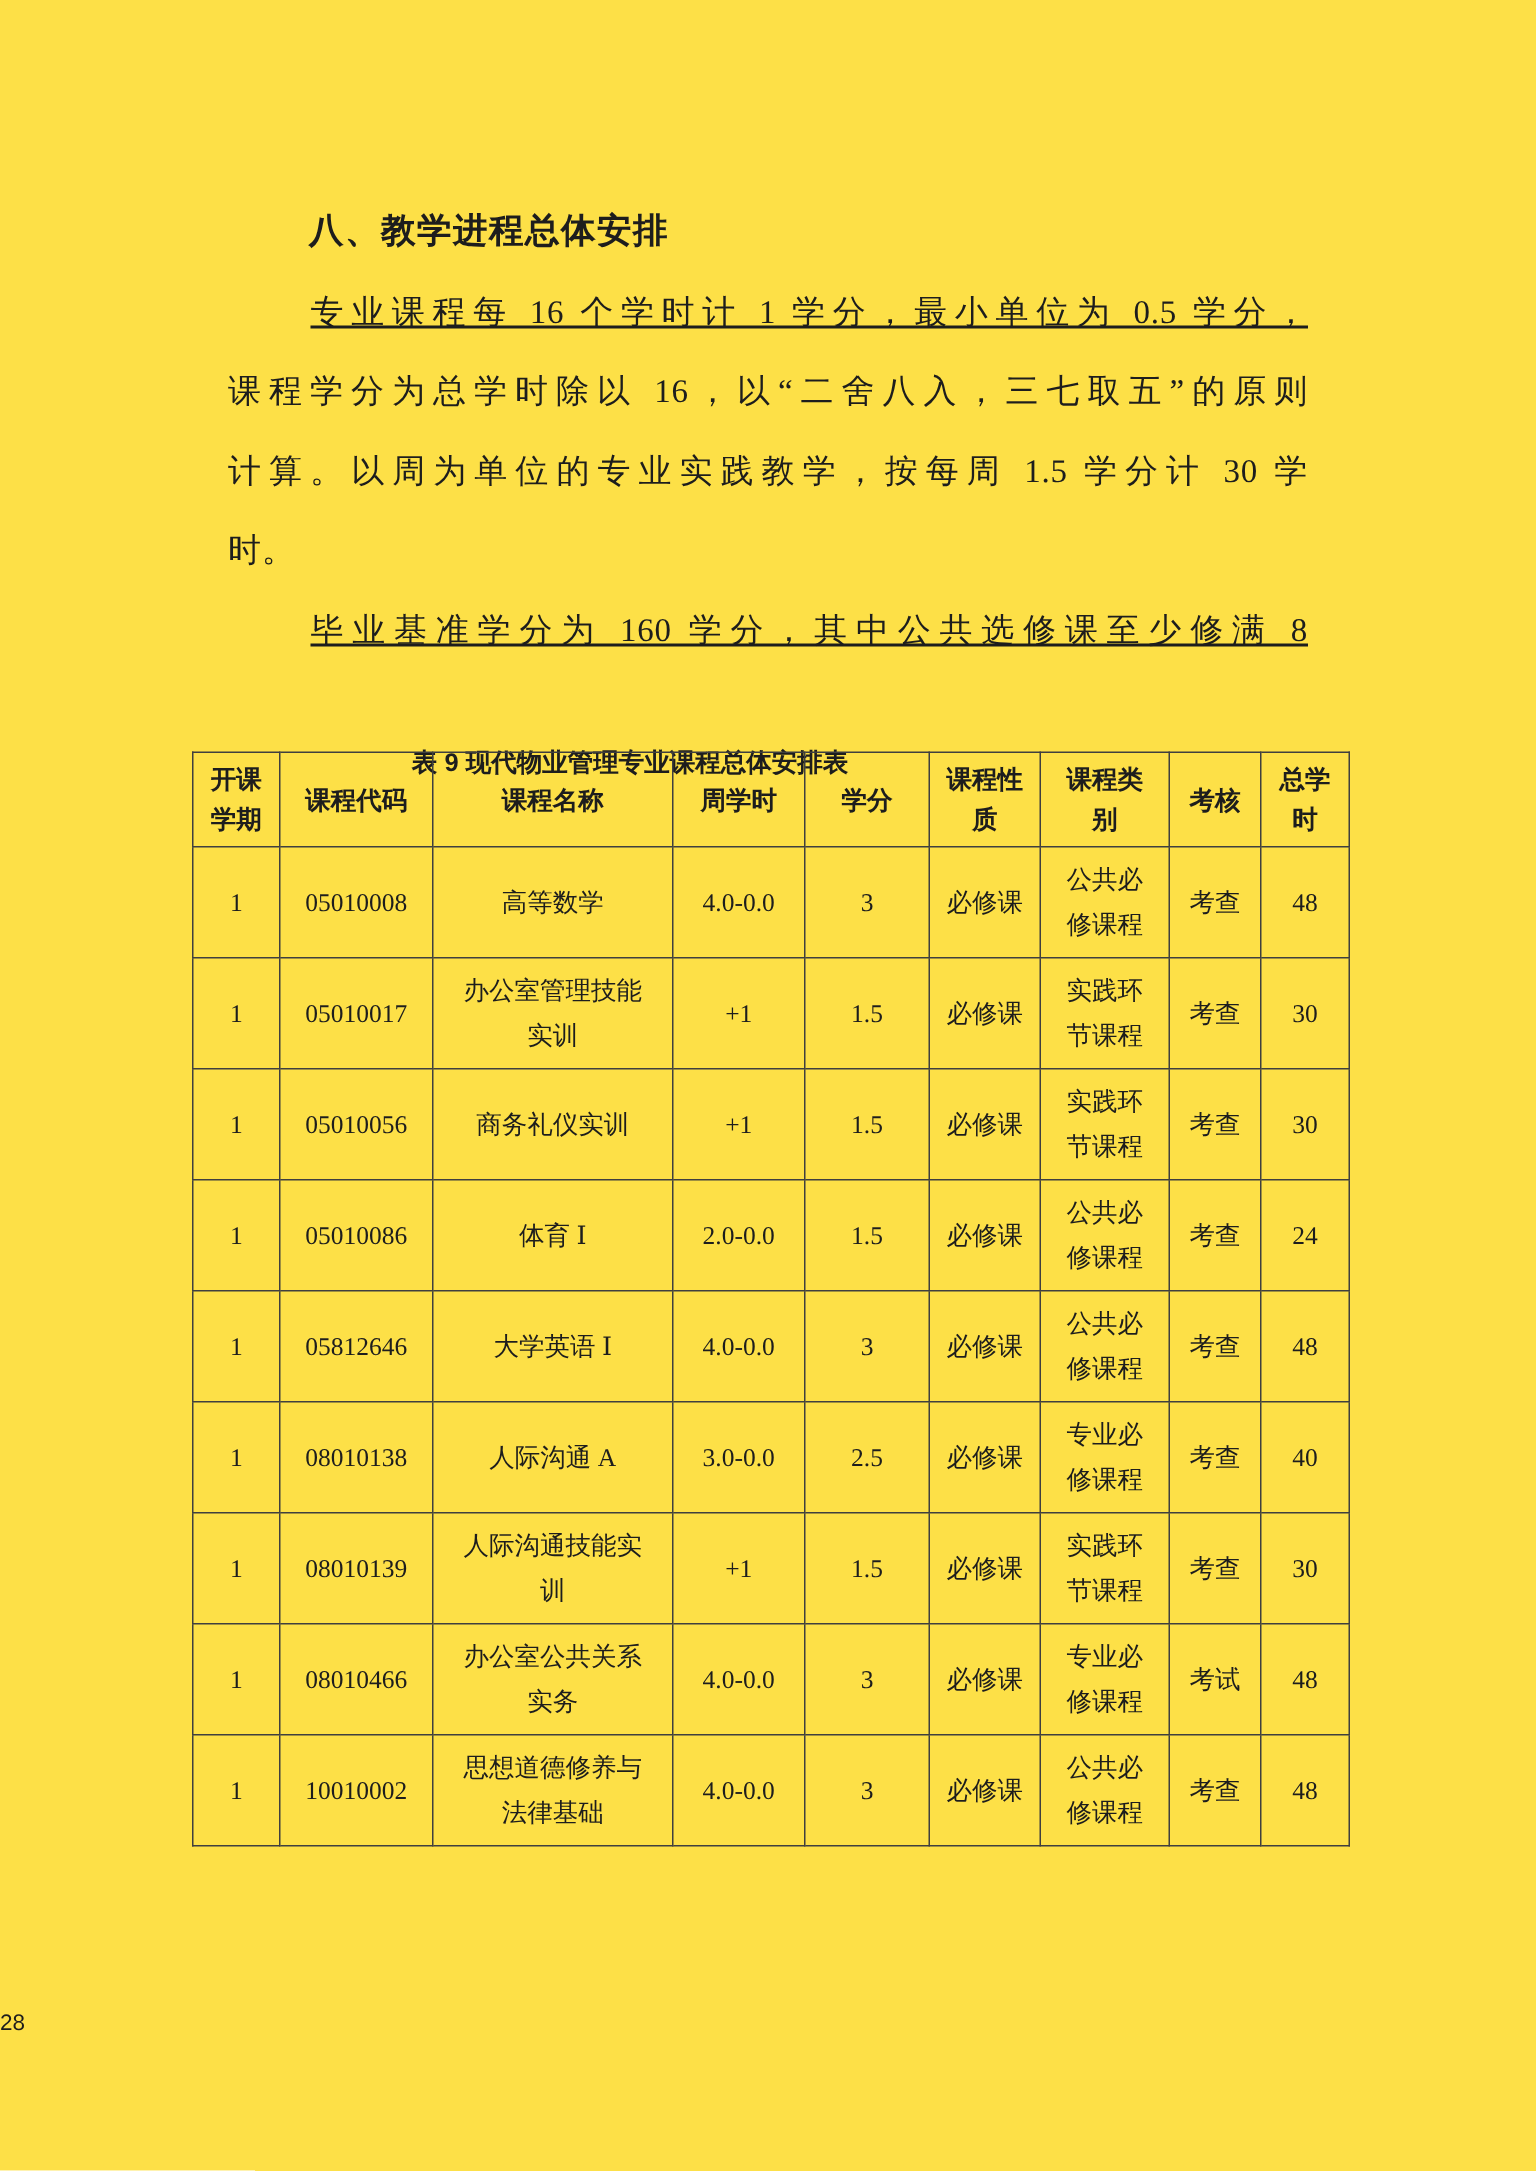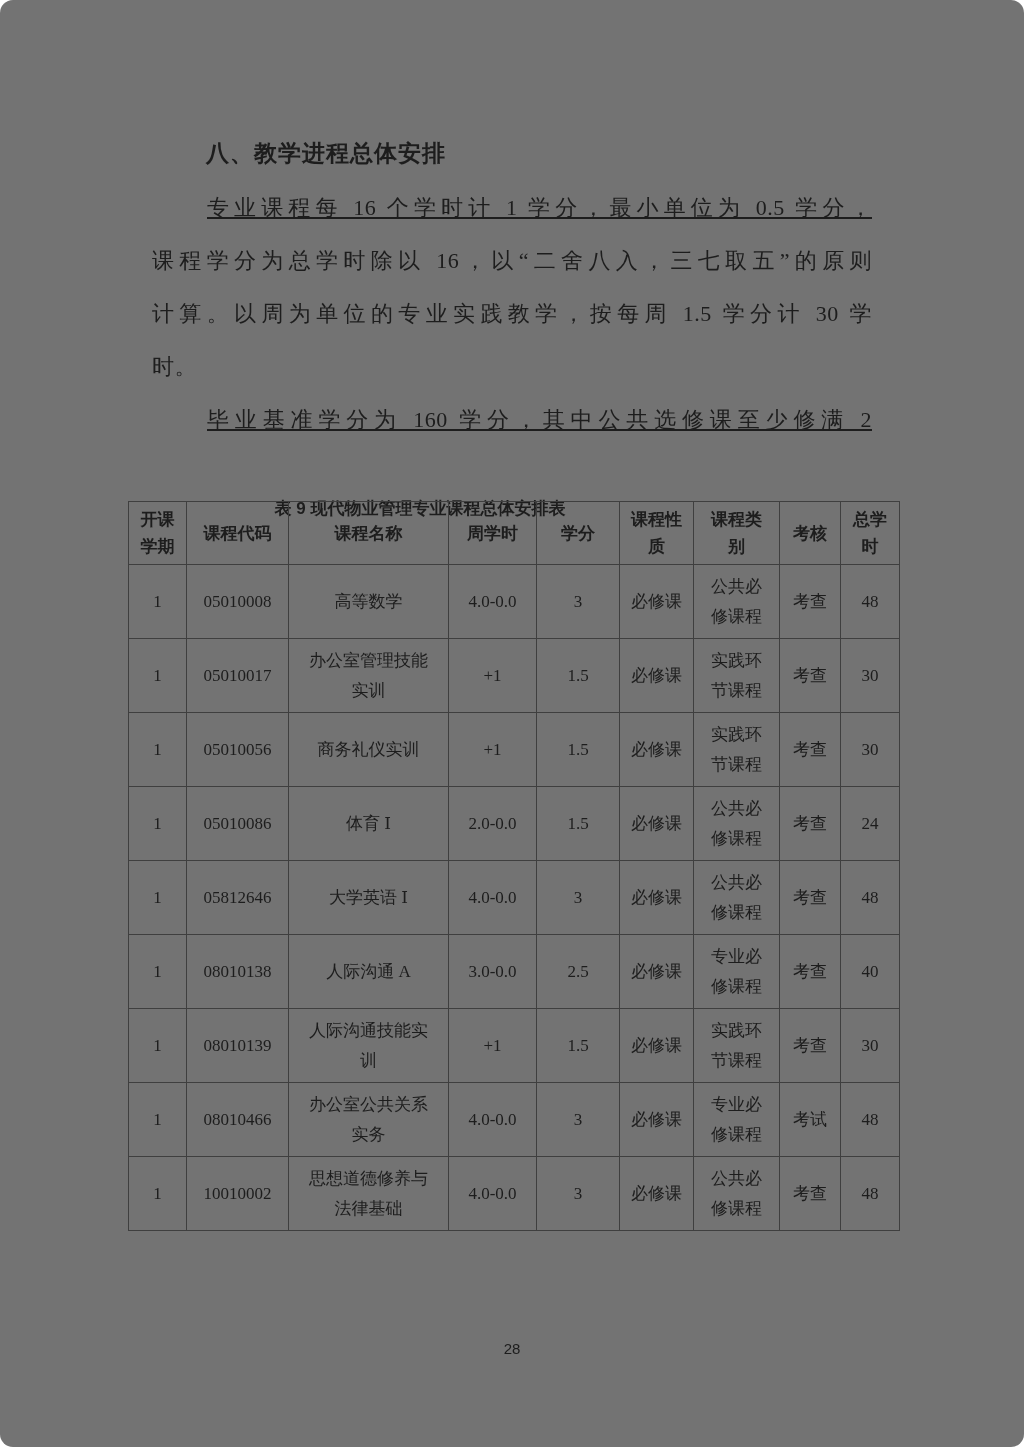--- a/index.html
+++ b/index.html
@@ -4,25 +4,24 @@
 <style>
   html, body {
     margin: 0;
     padding: 0;
     background: #ffffff;
   }
   .page {
     position: relative;
     width: 1024px;
     height: 1447px;
-    background: #737373;
+    background: #fde047;
     color: #1d1d1d;
     font-family: "Liberation Serif", "DejaVu Serif", serif;
     overflow: hidden;
-    border-radius: 13px;
   }
   .heading {
     position: absolute;
     left: 206px;
     top: 138px;
     margin: 0;
     font-size: 23px;
     line-height: 30px;
     font-weight: 700;
     font-family: "Liberation Sans", "DejaVu Sans", sans-serif;
@@ -93,38 +92,38 @@
     font-size: 17px;
     line-height: 30px;
     font-weight: 400;
     font-family: "Liberation Serif", "DejaVu Serif", serif;
   }
   .page-number {
     position: absolute;
     left: 0;
     top: 1340px;
     width: 1024px;
-    text-align: center;
+    text-align: left;
     font-size: 15px;
     font-family: "Liberation Sans", "DejaVu Sans", sans-serif;
   }
 </style>
 </head>
 <body>
 
 <div class="page">
 
   <h1 class="heading">八、教学进程总体安排</h1>
 
   <div class="body-text">
     <div class="line indent">专业课程每 16 个学时计 1 学分，最小单位为 0.5 学分，</div>
     <div class="line">课程学分为总学时除以 16，以“二舍八入，三七取五”的原则</div>
     <div class="line">计算。以周为单位的专业实践教学，按每周 1.5 学分计 30 学</div>
     <div class="line endline">时。</div>
-    <div class="line indent">毕业基准学分为 160 学分，其中公共选修课至少修满 2</div>
+    <div class="line indent">毕业基准学分为 160 学分，其中公共选修课至少修满 8</div>
   </div>
 
   <p class="caption">表 9 现代物业管理专业课程总体安排表</p>
 
   <table class="course-table">
     <colgroup>
       <col class="c1">
         <col class="c2">
         <col class="c3">
         <col class="c4">

